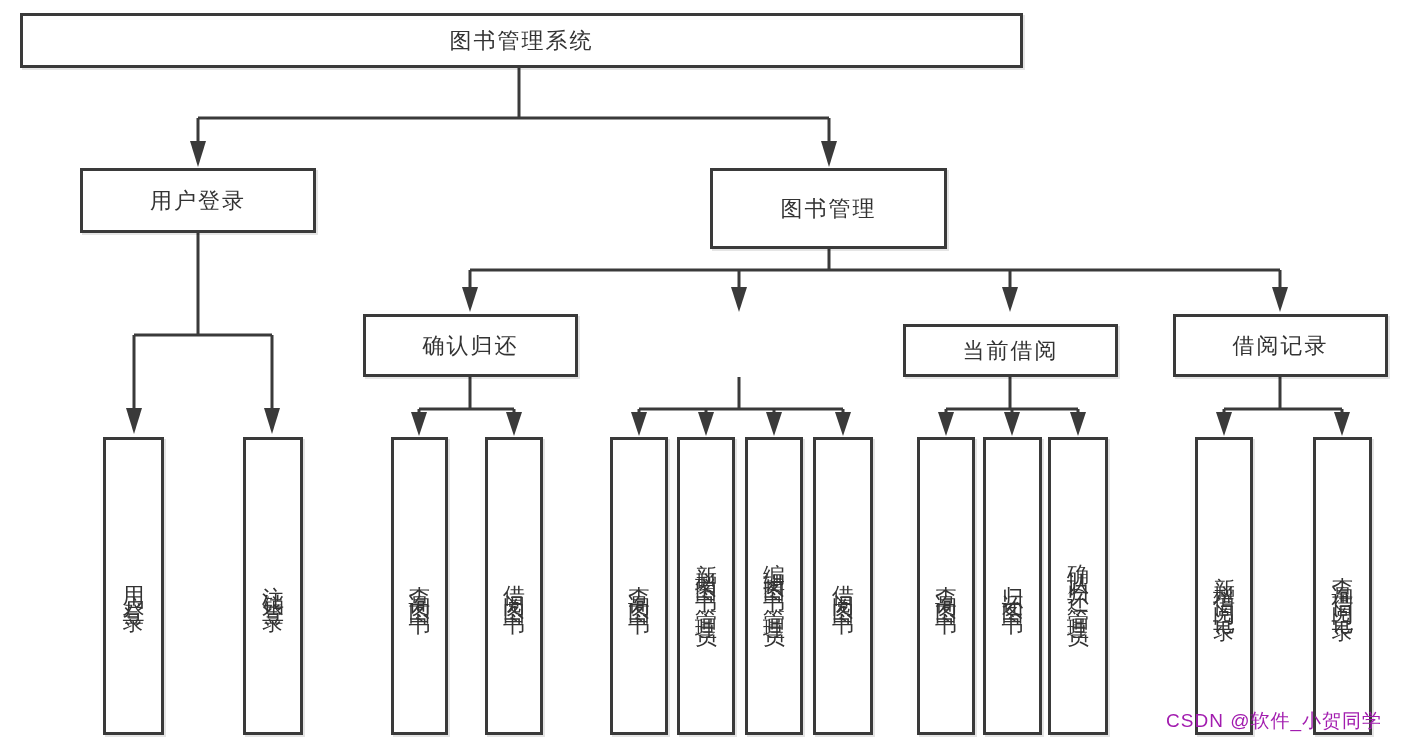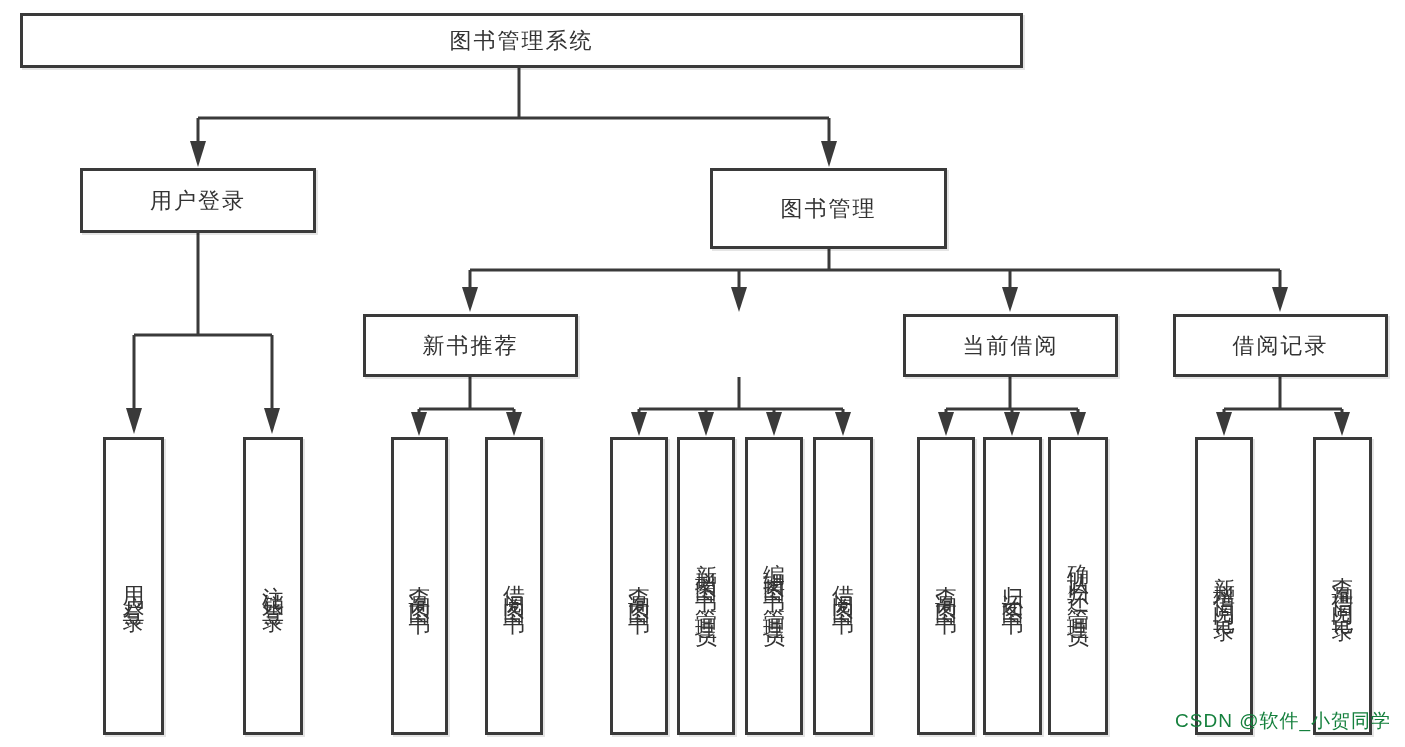--- a/index.html
+++ b/index.html
@@ -36,25 +36,25 @@
     writing-mode:vertical-rl;
     text-orientation:mixed;
     font-size:22px;
     letter-spacing:9px;
     line-height:1;
     color:#333333;
     white-space:nowrap;
   }
   .watermark {
     position:absolute;
-    right:14px;
+    right:23px;
     bottom:13px;
     font-size:19px;
     letter-spacing:1px;
-    color:#15803d;
+    color:#a21caf;
     z-index:5;
     white-space:nowrap;
   }
 </style>
 </head>
 <body>
 
 <div class="stage">
 
   <svg class="wires" width="1405" height="747" viewBox="0 0 1405 747">
@@ -105,23 +105,23 @@
   </div>
 
   <div class="box" style="left:80px;top:168px;width:236px;height:65px">
     <span class="hlabel">用户登录</span>
   </div>
   <div class="box" style="left:710px;top:168px;width:237px;height:81px">
     <span class="hlabel">图书管理</span>
   </div>
 
   <div class="box" style="left:363px;top:314px;width:215px;height:63px">
-    <span class="hlabel">新书推荐</span>
+    <span class="hlabel">确认归还</span>
   </div>
-  <div class="box" style="left:903px;top:314px;width:215px;height:63px">
+  <div class="box" style="left:903px;top:324px;width:215px;height:53px">
     <span class="hlabel">当前借阅</span>
   </div>
   <div class="box" style="left:1173px;top:314px;width:215px;height:63px">
     <span class="hlabel">借阅记录</span>
   </div>
 
   <div class="box" style="left:103px;top:437px;width:61px;height:298px">
     <span class="vlabel">用户登录</span>
   </div>
   <div class="box" style="left:243px;top:437px;width:60px;height:298px">

